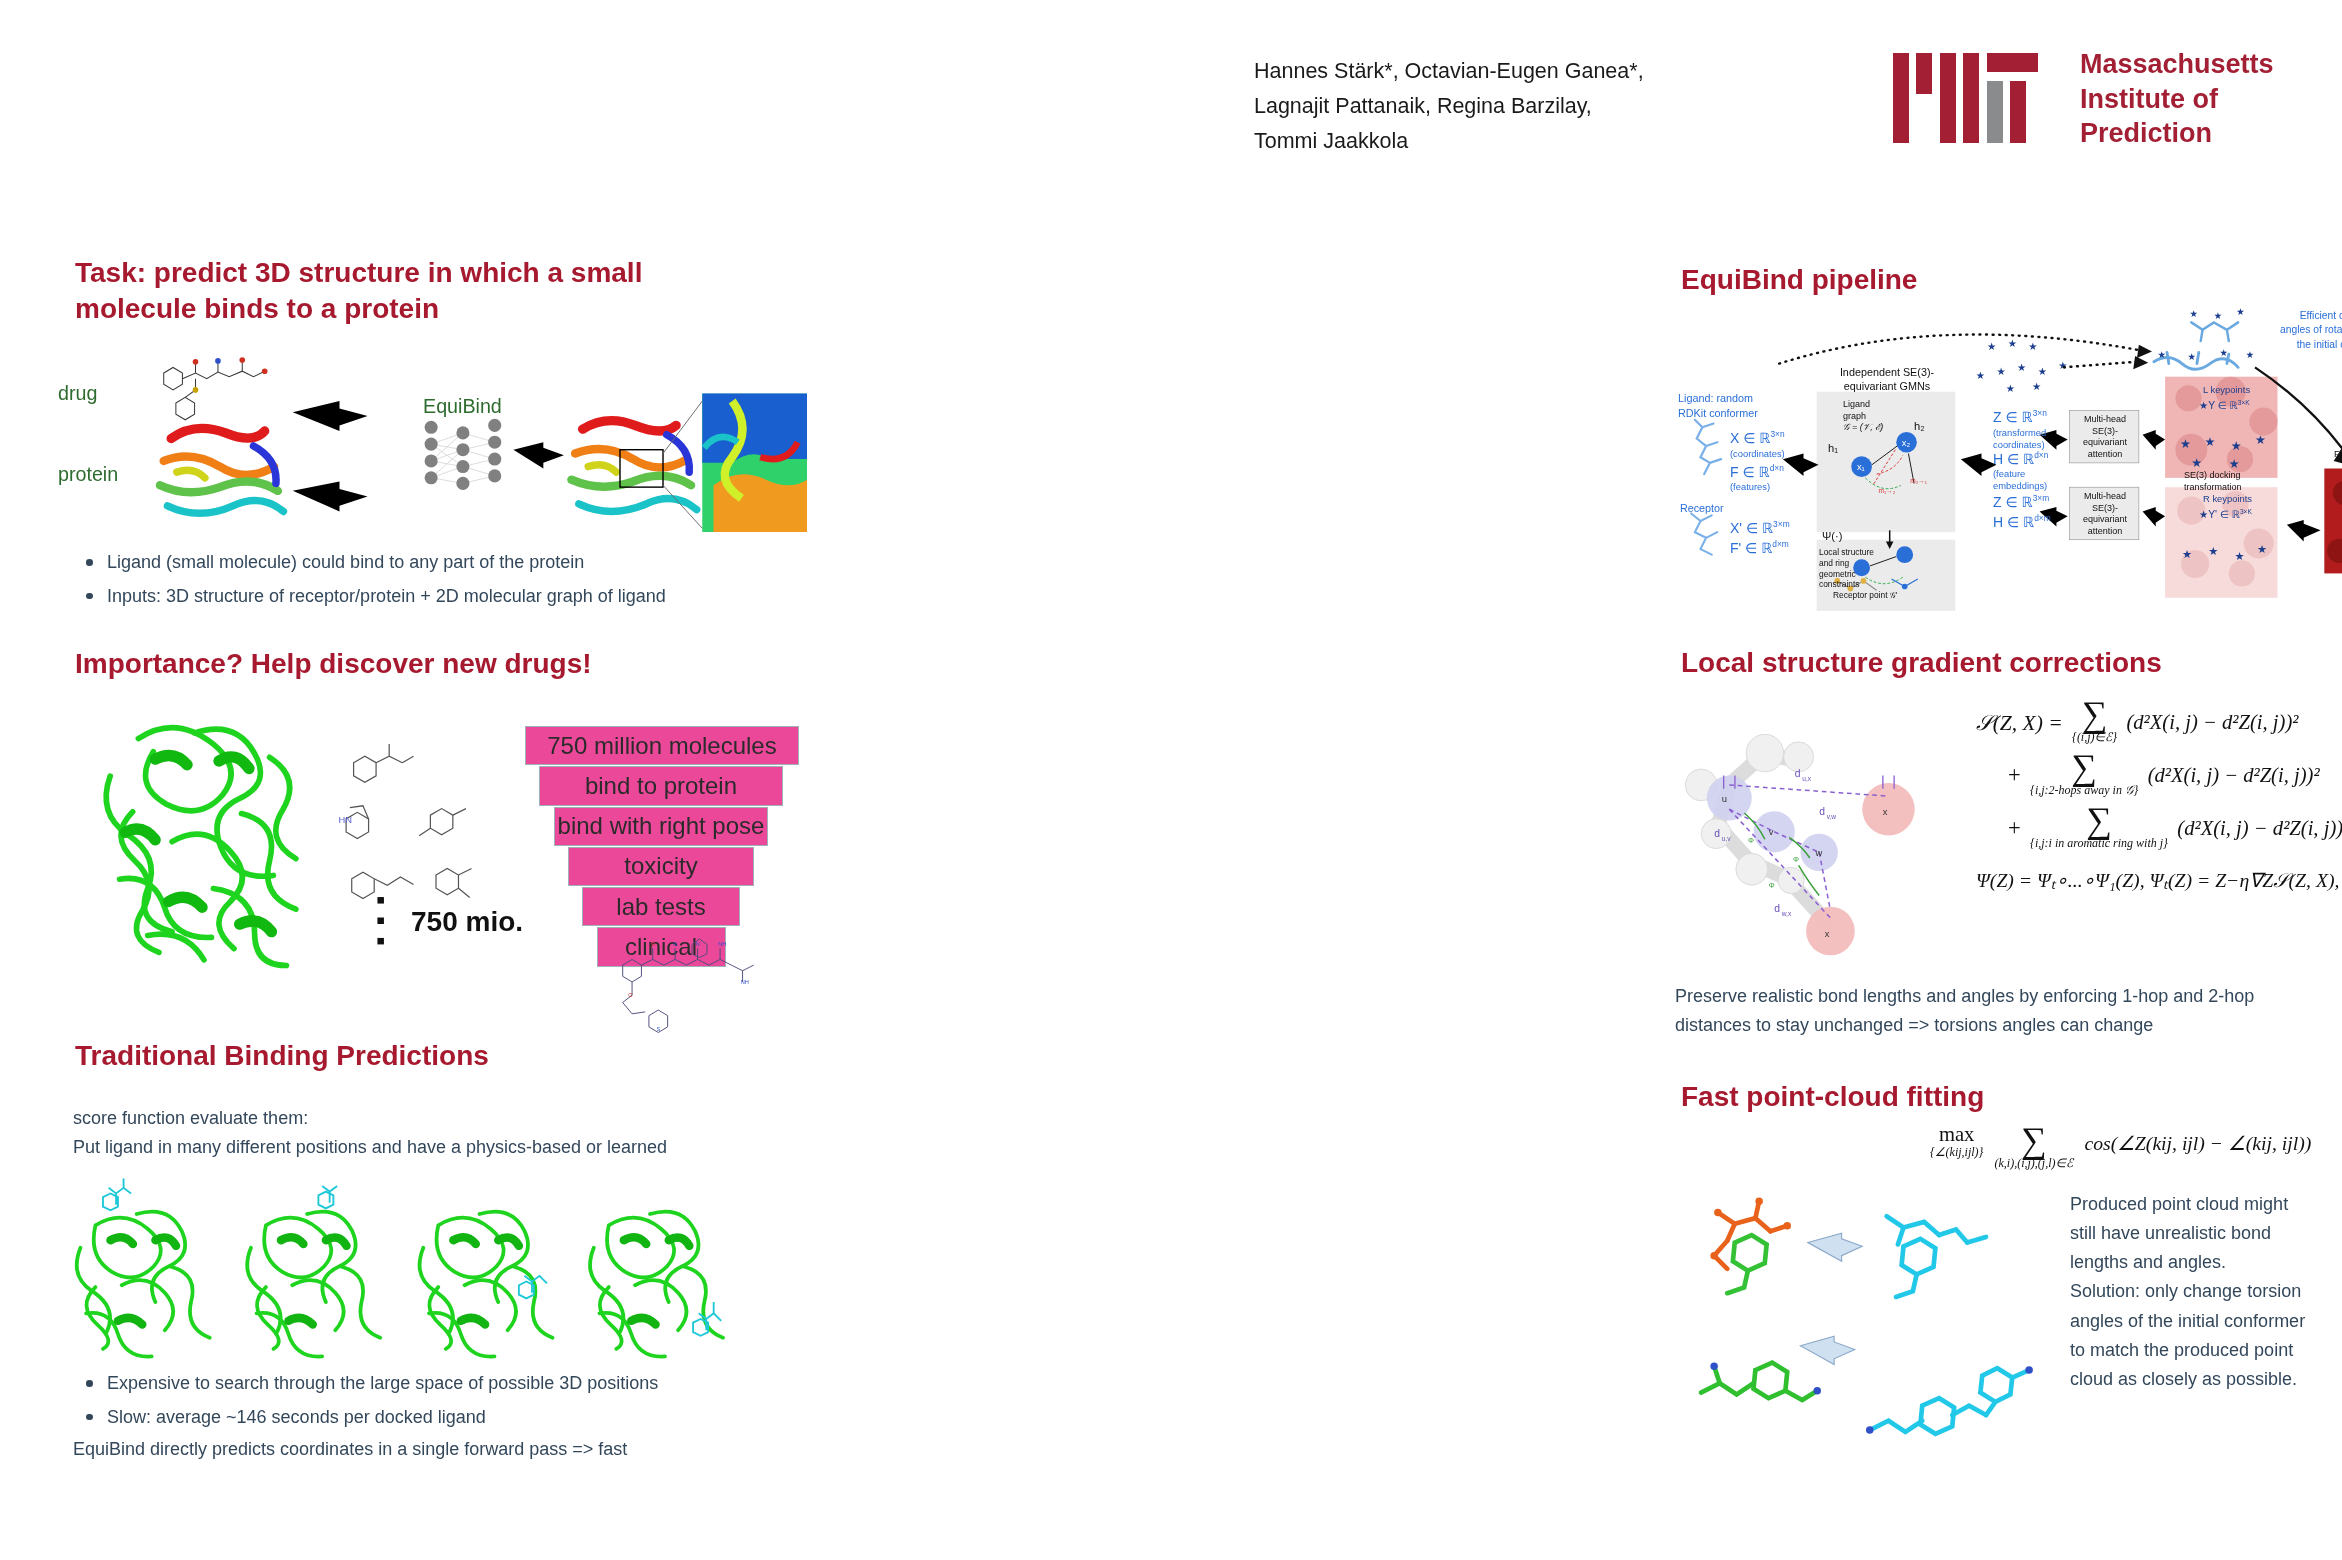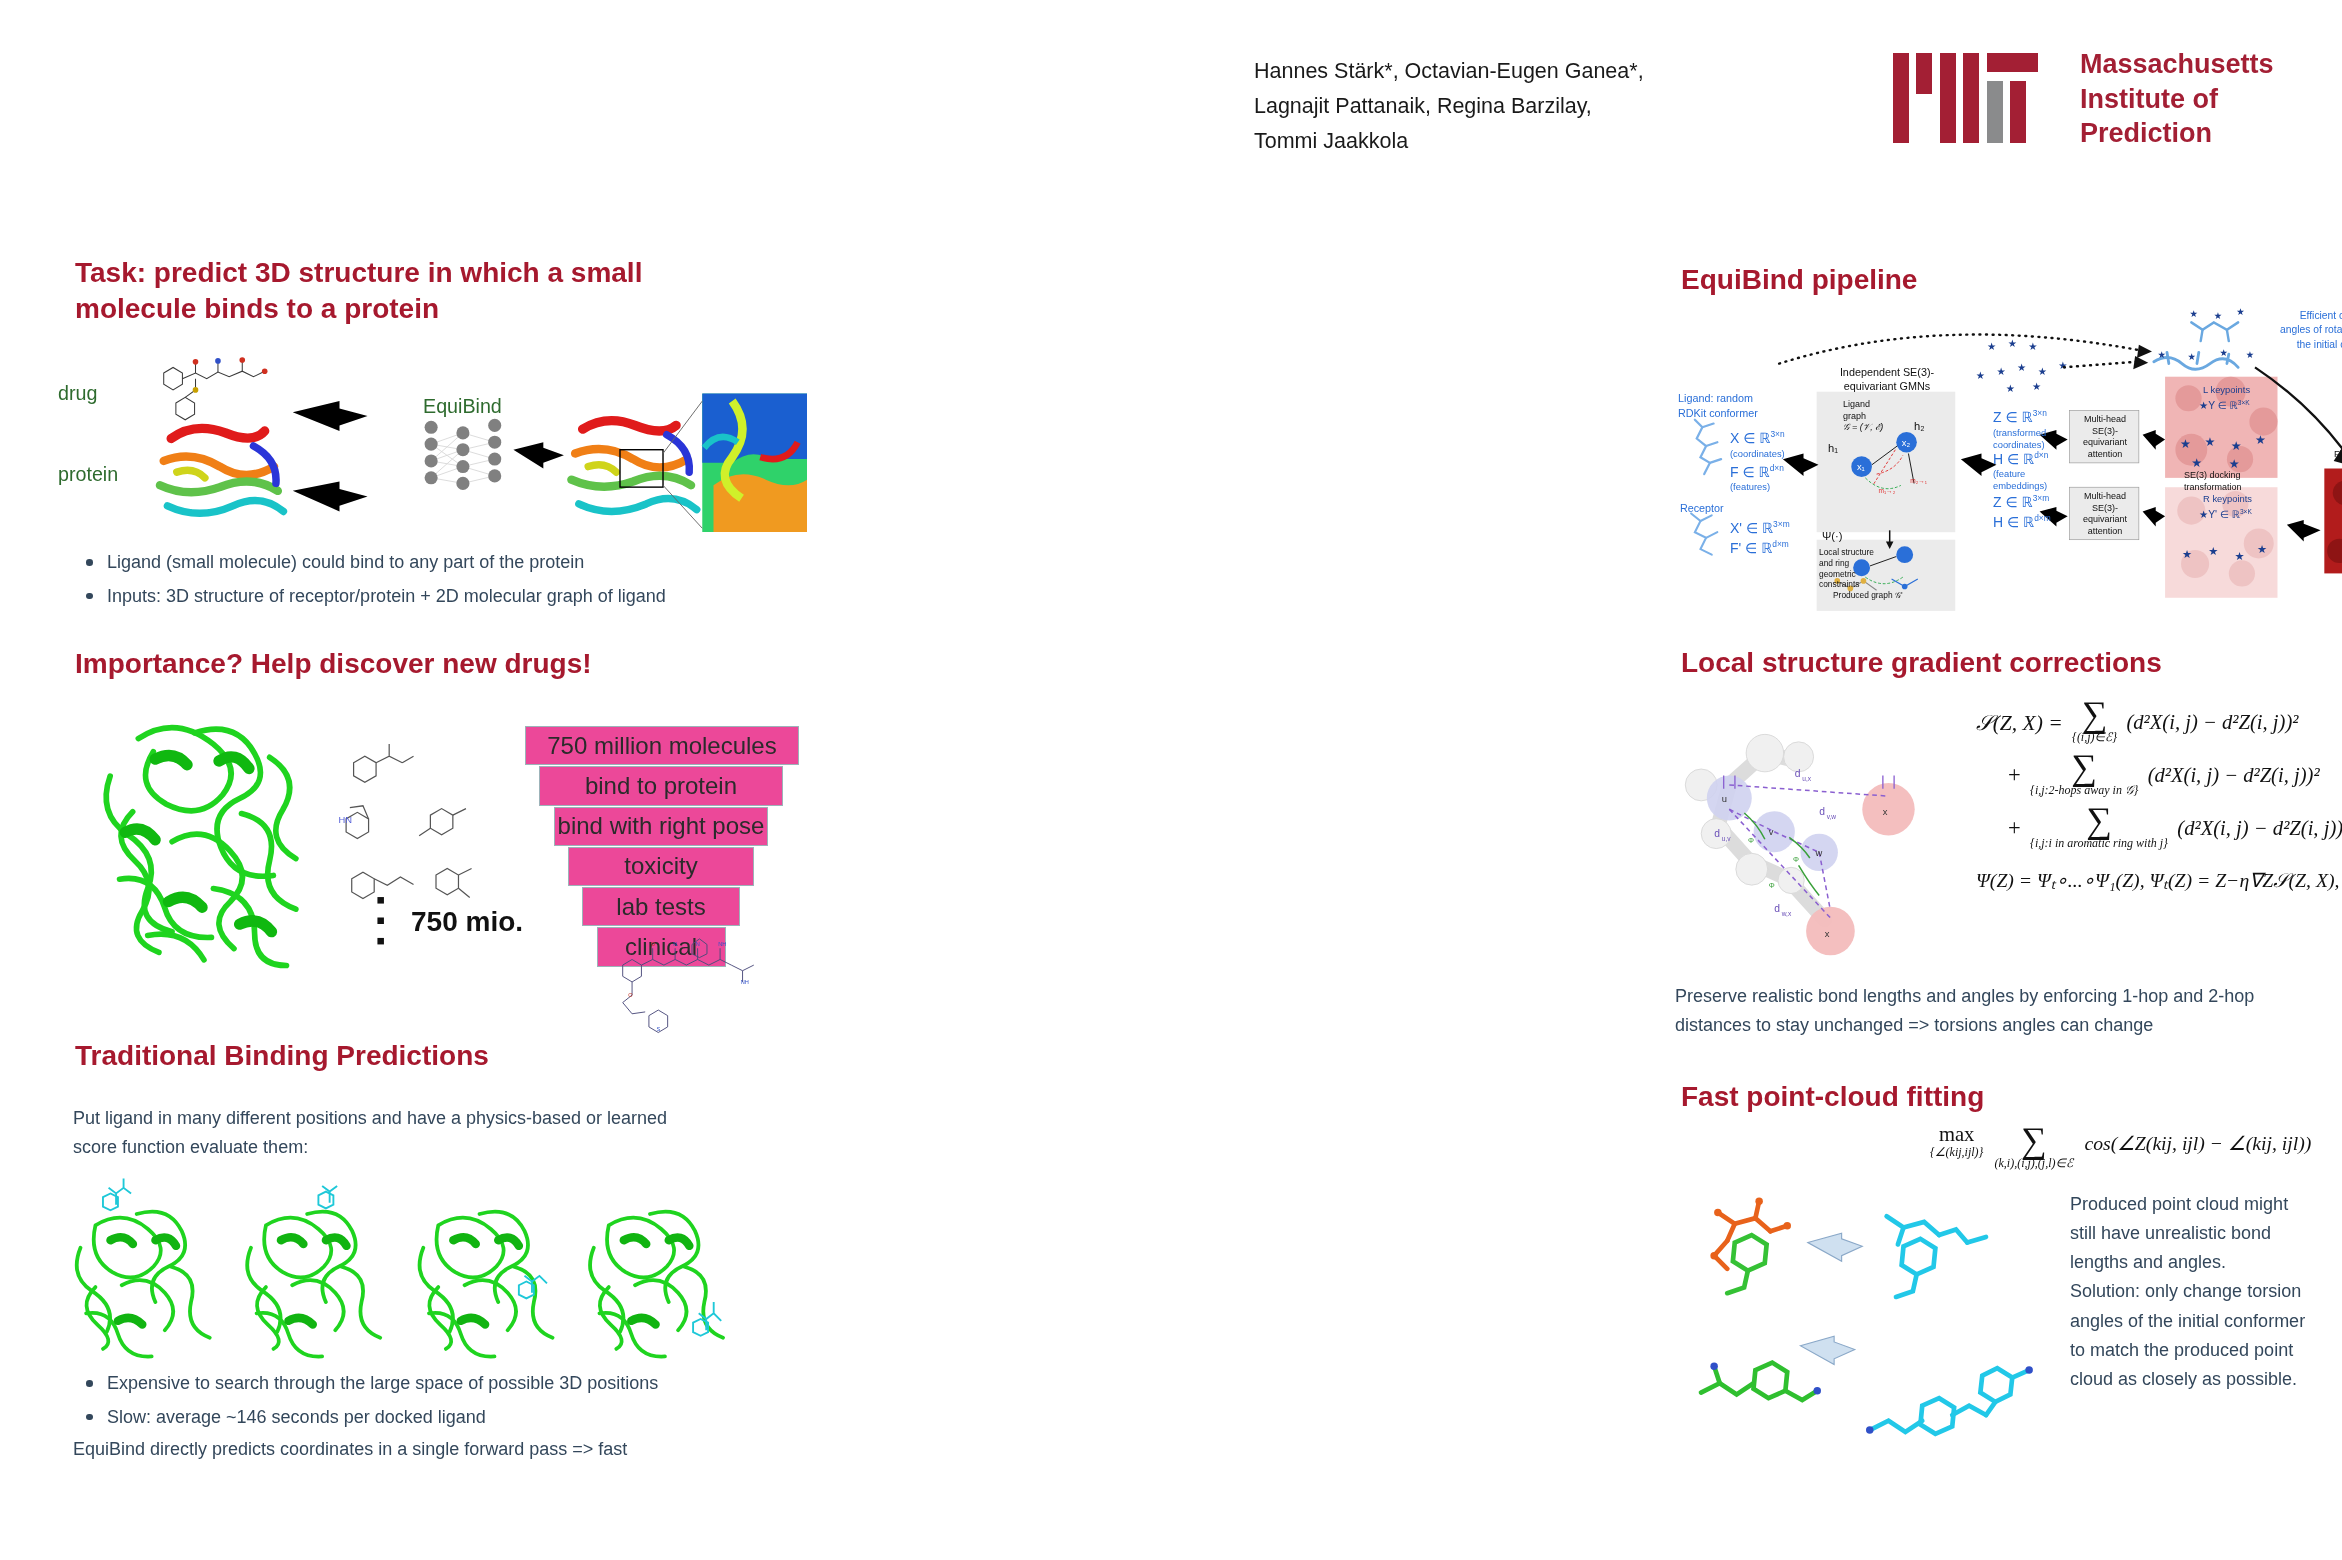--- a/index.html
+++ b/index.html
@@ -295,22 +295,22 @@
         <text x="150" y="50" fill="#3050c8">NH</text>
         <text x="30" y="64" fill="#c03020">O</text>
         <text x="60" y="100" fill="#3050c8">S</text>
       </g>
     </svg>
   </div>
 
   <div class="sec-head" id="trad-head">Traditional Binding Predictions</div>
 
   <div class="body-text" id="trad-text">
+    <span style="display:block">score function evaluate them:</span>
     <span style="display:block">Put ligand in many different positions and have a physics-based or learned</span>
-    <span style="display:block">score function evaluate them:</span>
   </div>
 
   <div id="trad-figure">
     <svg width="740" height="169" viewBox="0 0 790 180">
       <g id="pose-template"></g>
 
       <g transform="translate(0,0)">
         <g stroke="#1fd41f" fill="none" stroke-width="4" stroke-linecap="round">
           <path d="M40,46 q30,-18 56,4 q24,20 6,40 q-20,20 -44,6 q-26,-16 -18,-50"></path>
           <path d="M24,70 q-12,30 12,46 q28,18 16,44"></path>
@@ -585,21 +585,21 @@
     </div>
     <div style="position:absolute;left:150px;top:133px;font-size:11.2px;color:#111;">h₁</div>
     <div style="position:absolute;left:236px;top:111px;font-size:11.2px;color:#111;">h₂</div>
     <div style="position:absolute;left:144px;top:221px;font-size:11.2px;color:#111;">Ψ(·)</div>
     <div style="position:absolute;left:141px;top:238px;font-size:8.4px;color:#111;line-height:1.28;">
       <span style="display:block">Local structure</span>
       <span style="display:block">and ring</span>
       <span style="display:block">geometric</span>
       <span style="display:block">constraints</span>
     </div>
-    <div style="position:absolute;left:155px;top:281px;font-size:8.4px;color:#111;">Produced graph 𝒢'</div>
+    <div style="position:absolute;left:155px;top:281px;font-size:8.4px;color:#111;">Receptor point 𝒢'</div>
     <div style="position:absolute;left:315px;top:99px;font-size:14px;color:#2a6fd8;">
       <span>Z ∈ ℝ</span><sup style="font-size:8.4px">3×n</sup>
     </div>
     <div style="position:absolute;left:315px;top:118px;font-size:9.4px;color:#2a6fd8;line-height:1.25;">
       <span style="display:block">(transformed</span>
       <span style="display:block">coordinates)</span>
     </div>
     <div style="position:absolute;left:315px;top:141px;font-size:14px;color:#2a6fd8;">
       <span>H ∈ ℝ</span><sup style="font-size:8.4px">d×n</sup>
     </div>

